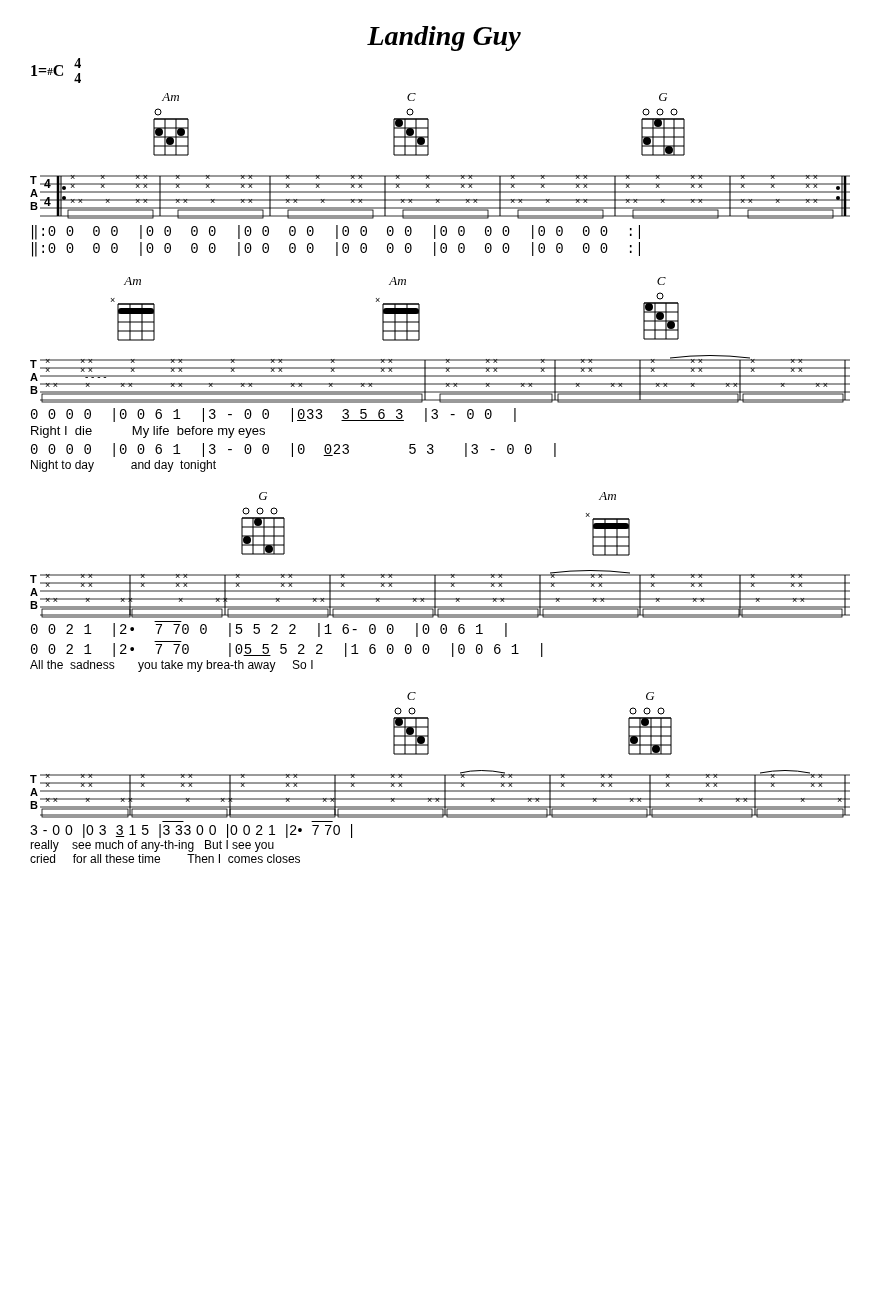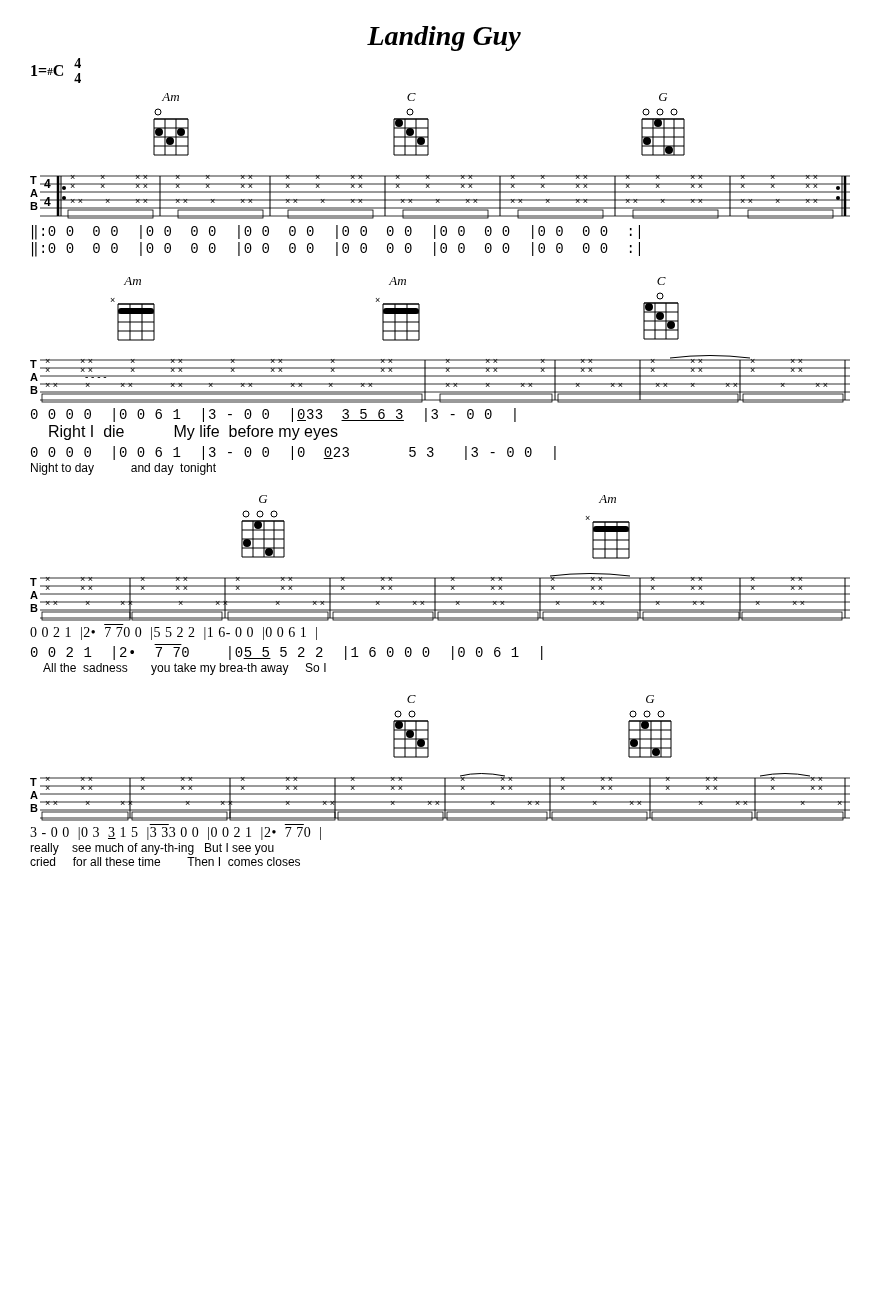--- a/index.html
+++ b/index.html
@@ -397,21 +397,21 @@
 
       <path d="M 640 8 Q 680 3 720 8" stroke="#000" stroke-width="1" fill="none"></path>
 
       <rect x="12" y="44" width="380" height="8" fill="none" stroke="#000" stroke-width="0.8"></rect>
       <rect x="410" y="44" width="112" height="8" fill="none" stroke="#000" stroke-width="0.8"></rect>
       <rect x="528" y="44" width="180" height="8" fill="none" stroke="#000" stroke-width="0.8"></rect>
       <rect x="713" y="44" width="100" height="8" fill="none" stroke="#000" stroke-width="0.8"></rect>
     </svg>
 
     <div style="font-family:'Courier New',monospace; font-size:14px; margin-left:10px; margin-top:2px; letter-spacing:0.5px; white-space:pre;">0 0 0 0  |0 0 6 1  |3 - 0 0  |<span style="text-decoration:underline;">0</span>33  <span style="text-decoration:underline;">3 5 6 3</span>  |3 - 0 0  |</div>
-    <div style="font-family:Arial,sans-serif; font-size:16px; margin-left:28px; white-space:pre;">Right I  die           My life  before my eyes</div>
+    <div style="font-family:Arial,sans-serif; font-size:13px; margin-left:10px; white-space:pre;">Right I  die           My life  before my eyes</div>
     <div style="font-family:'Courier New',monospace; font-size:14px; margin-left:10px; letter-spacing:0.5px; white-space:pre; margin-top:4px;">0 0 0 0  |0 0 6 1  |3 - 0 0  |0  <span style="text-decoration:underline;">0</span>23  <span style="margin-left:40px;">5 3</span>   |3 - 0 0  |</div>
     <div style="font-family:Arial,sans-serif; font-size:12px; margin-left:10px; white-space:pre; margin-bottom:15px;">Night to day           and day  tonight</div>
   </div>
 
   <div class="section">
     <div class="chords-area">
 
       <div class="chord-pos" style="left:218px;">
         <div style="font-size:13px; font-style:italic; margin-bottom:2px;">G</div>
         <svg width="50" height="52" class="chord-svg">
@@ -529,23 +529,23 @@
       <rect x="12" y="44" width="88" height="8" fill="none" stroke="#000" stroke-width="0.8"></rect>
       <rect x="102" y="44" width="90" height="8" fill="none" stroke="#000" stroke-width="0.8"></rect>
       <rect x="198" y="44" width="100" height="8" fill="none" stroke="#000" stroke-width="0.8"></rect>
       <rect x="303" y="44" width="100" height="8" fill="none" stroke="#000" stroke-width="0.8"></rect>
       <rect x="408" y="44" width="100" height="8" fill="none" stroke="#000" stroke-width="0.8"></rect>
       <rect x="513" y="44" width="95" height="8" fill="none" stroke="#000" stroke-width="0.8"></rect>
       <rect x="613" y="44" width="96" height="8" fill="none" stroke="#000" stroke-width="0.8"></rect>
       <rect x="712" y="44" width="100" height="8" fill="none" stroke="#000" stroke-width="0.8"></rect>
     </svg>
 
-    <div style="font-family:Liberation Serif, serif; font-size:14px; margin-left:10px; margin-top:2px; letter-spacing:0.5px; white-space:pre;">0 0 2 1  |2•  <span style="text-decoration:overline;">7 7</span>0 0  |5 5 2 2  |1 6- 0 0  |0 0 6 1  |</div>
+    <div style="font-family:Liberation Mono, monospace; font-size:14px; margin-left:10px; margin-top:2px; letter-spacing:0.5px; white-space:pre;">0 0 2 1  |2•  <span style="text-decoration:overline;">7 7</span>0 0  |5 5 2 2  |1 6- 0 0  |0 0 6 1  |</div>
     <div style="font-family:'Courier New',monospace; font-size:14px; margin-left:10px; letter-spacing:0.5px; white-space:pre; margin-top:4px;">0 0 2 1  |2•  <span style="text-decoration:overline;">7 7</span>0    |0<span style="text-decoration:underline;">5 5</span> 5 2 2  |1 6 0 0 0  |0 0 6 1  |</div>
-    <div style="font-family:Arial,sans-serif; font-size:12px; margin-left:23px; white-space:pre; margin-bottom:14px;">All the  sadness       you take my brea-th away     So I</div>
+    <div style="font-family:Arial,sans-serif; font-size:12px; margin-left:10px; white-space:pre; margin-bottom:14px;">All the  sadness       you take my brea-th away     So I</div>
   </div>
 
   <div class="section">
     <div class="chords-area">
 
       <div class="chord-pos" style="left:370px;">
         <div style="font-size:13px; font-style:italic; margin-bottom:2px;">C</div>
         <svg width="42" height="52" class="chord-svg">
           <circle cx="8" cy="5" r="3" fill="none" stroke="#000" stroke-width="1"></circle>
           <circle cx="22" cy="5" r="3" fill="none" stroke="#000" stroke-width="1"></circle>
@@ -662,18 +662,18 @@
       <rect x="12" y="44" width="86" height="8" fill="none" stroke="#000" stroke-width="0.8"></rect>
       <rect x="102" y="44" width="95" height="8" fill="none" stroke="#000" stroke-width="0.8"></rect>
       <rect x="200" y="44" width="105" height="8" fill="none" stroke="#000" stroke-width="0.8"></rect>
       <rect x="308" y="44" width="105" height="8" fill="none" stroke="#000" stroke-width="0.8"></rect>
       <rect x="417" y="44" width="100" height="8" fill="none" stroke="#000" stroke-width="0.8"></rect>
       <rect x="522" y="44" width="95" height="8" fill="none" stroke="#000" stroke-width="0.8"></rect>
       <rect x="622" y="44" width="100" height="8" fill="none" stroke="#000" stroke-width="0.8"></rect>
       <rect x="727" y="44" width="86" height="8" fill="none" stroke="#000" stroke-width="0.8"></rect>
     </svg>
 
-    <div style="font-family:Liberation Serif, serif; font-size:14px; margin-left:10px; margin-top:2px; letter-spacing:0.5px; white-space:pre;">3 - 0 0  |0 3  <span style="text-decoration:underline;">3</span> 1 5  |<span style="text-decoration:overline;">3 3</span>3 0 0  |0 0 2 1  |2•  <span style="text-decoration:overline;">7 7</span>0  |</div>
+    <div style="font-family:Liberation Sans, sans-serif; font-size:14px; margin-left:10px; margin-top:2px; letter-spacing:0.5px; white-space:pre;">3 - 0 0  |0 3  <span style="text-decoration:underline;">3</span> 1 5  |<span style="text-decoration:overline;">3 3</span>3 0 0  |0 0 2 1  |2•  <span style="text-decoration:overline;">7 7</span>0  |</div>
     <div style="font-family:Arial,sans-serif; font-size:12px; margin-left:10px; white-space:pre;">really    see much of any-th-ing   But I see you</div>
     <div style="font-family:Arial,sans-serif; font-size:12px; margin-left:10px; white-space:pre; ">cried     for all these time        Then I  comes closes</div>
   </div>
 
 </div>
 
 </body></html>

